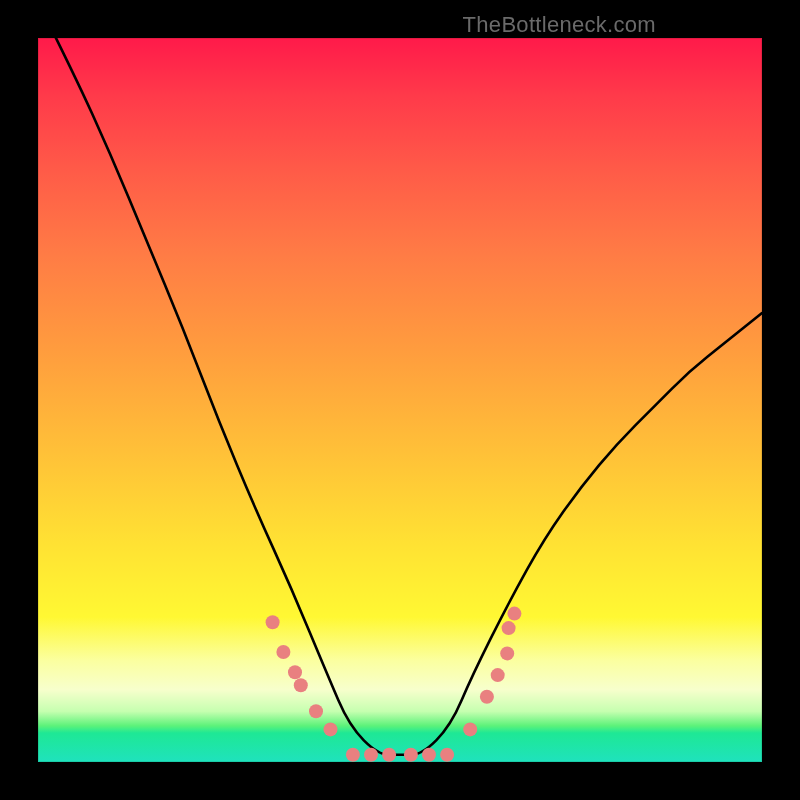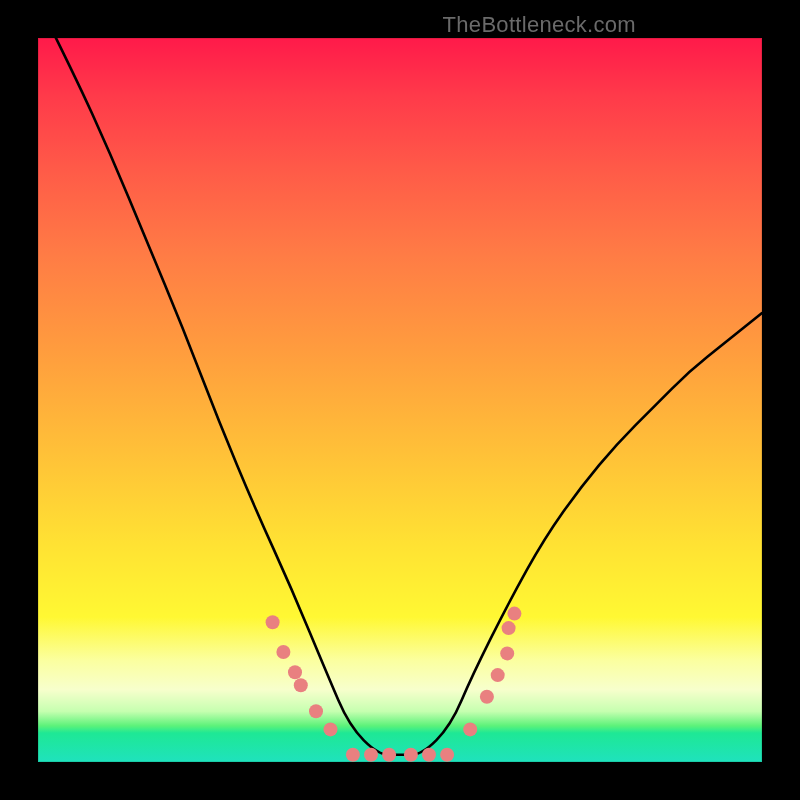--- a/index.html
+++ b/index.html
@@ -9,20 +9,21 @@
     height: 800px;
     overflow: hidden;
     background: #000;
     font-family: Arial, Helvetica, sans-serif;
   }
   .frame {
     position: relative;
     width: 678px;
     height: 800px;
     background: #000;
+    padding-left: 20px;
   }
   .plot {
     position: absolute;
     left: 38px;
     top: 38px;
     width: 724px;
     height: 724px;
     background: linear-gradient(
       to bottom,
       #ff1a4a 0%,

